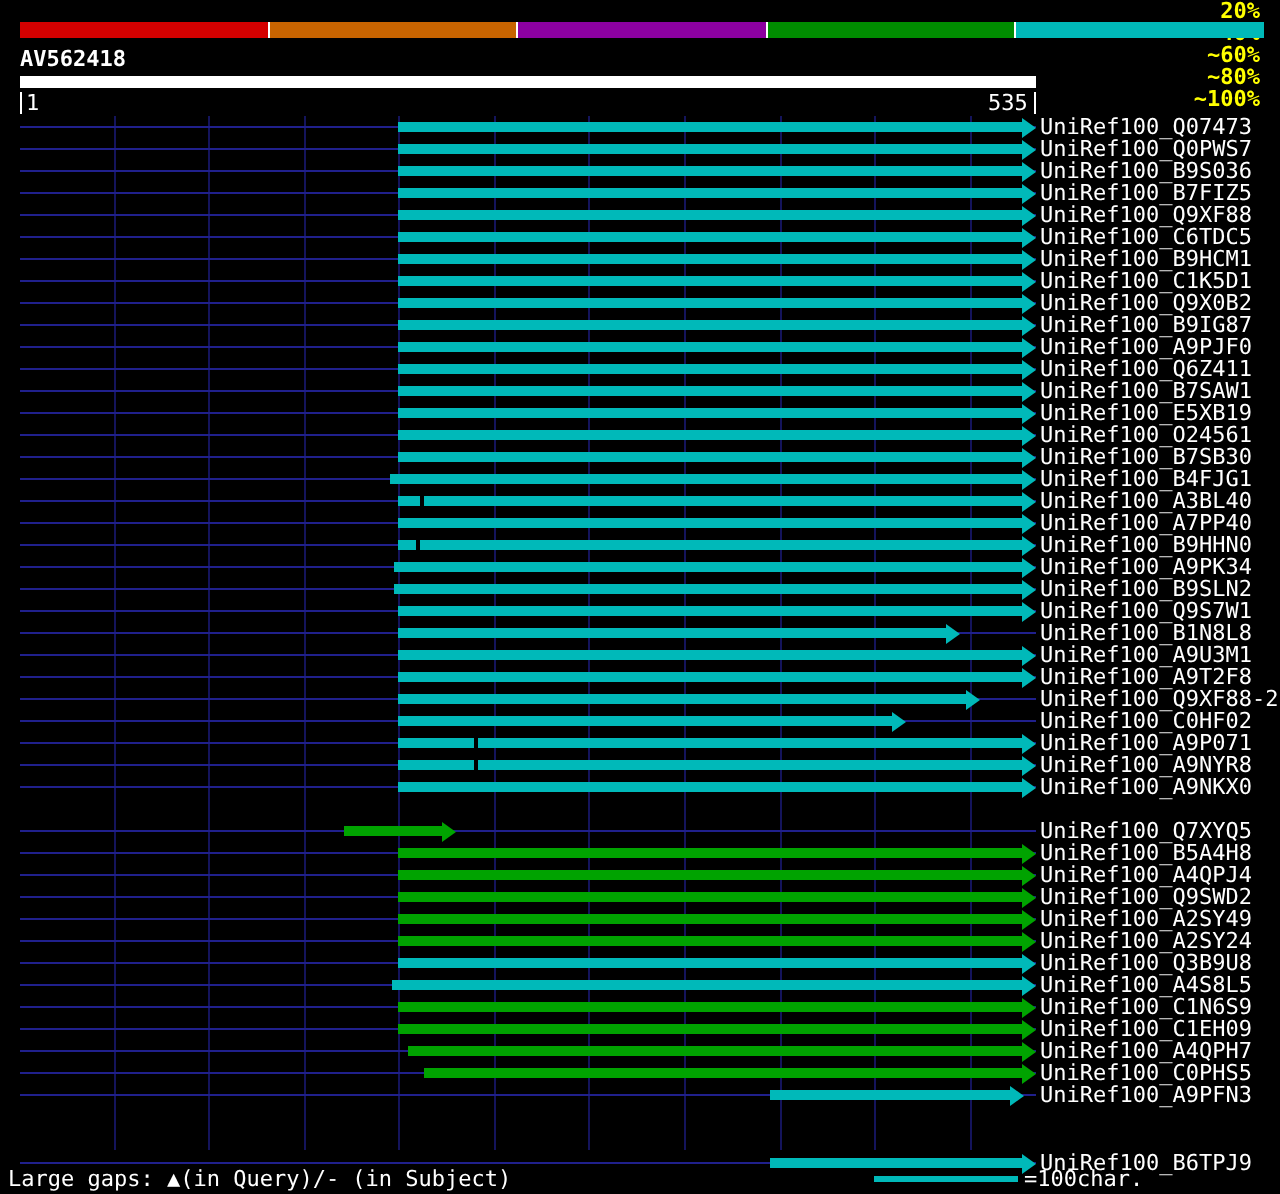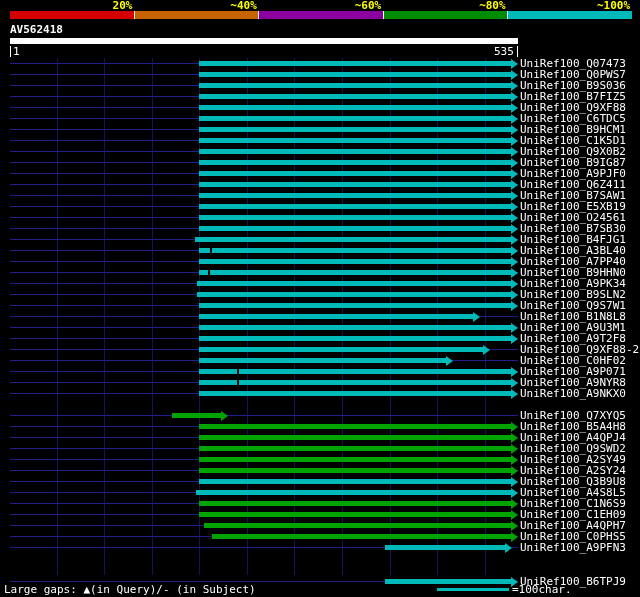--- a/index.html
+++ b/index.html
@@ -4,21 +4,21 @@
 <style>
   * { margin:0; padding:0; box-sizing:border-box; }
   html,body { background:#000; }
   body {
     width:640px; height:597px; overflow:hidden;
     font-family:"DejaVu Sans Mono", monospace;
   }
   #app { position:relative; width:640px; height:597px; background:#000; }
 
   
-  .scale-labels { position:absolute; left:10px; top:0; width:622px; height:11px; display:flex; }
+  .scale-labels { position:absolute; left:10px; top:0; width:622px; height:11px; display:flex;flex-direction:column; }
   .scale-labels span {
     flex:1; text-align:right; padding-right:2px;
     font-size:11px; line-height:11px; font-weight:bold; color:#ffff00;
   }
   .scale-bar { position:absolute; left:10px; top:11px; width:622px; height:8px; display:flex; }
   .scale-bar .seg { flex:1; height:8px; border-right:1px solid #ffffff; }
   .scale-bar .seg:last-child { border-right:none; }
 
   
   .query-name { position:absolute; left:10px; top:24px; color:#ffffff; font-size:11px; font-weight:bold; line-height:11px; }

